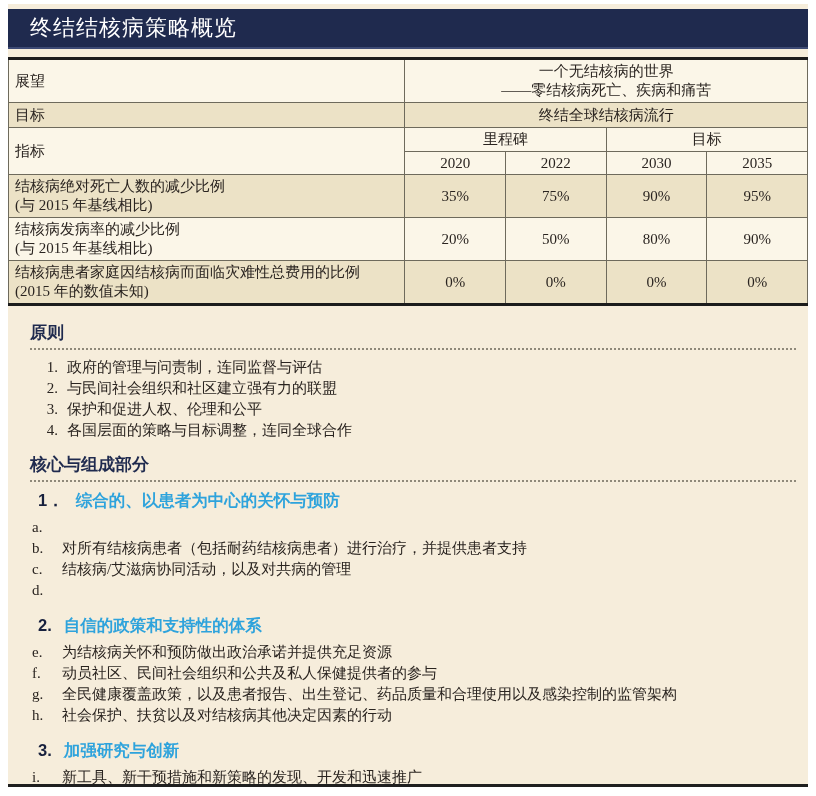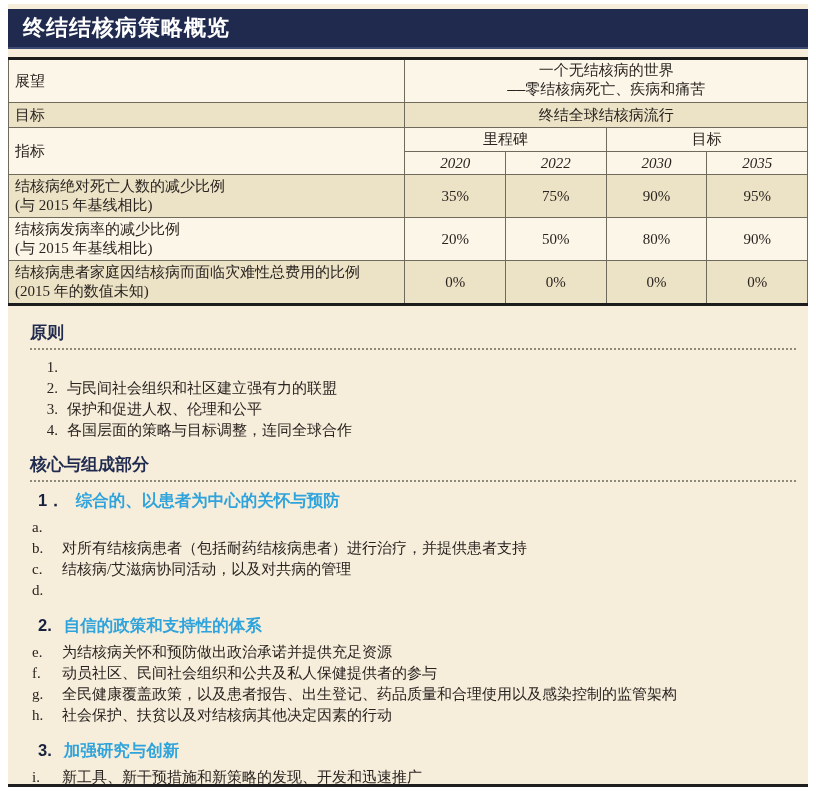--- a/index.html
+++ b/index.html
@@ -23,24 +23,24 @@
   .header-bar {
     margin-top:5px;
     height:40px;
     background:#1f2a4e;
     border-bottom:2px solid #3d4a74;
     display:flex; align-items:center;
   }
   .header-title {
     color:#ffffff;
     font-family:"Liberation Sans", sans-serif;
-    font-weight:bold;
+    font-weight:normal;
     font-size:22px;
     letter-spacing:1px;
-    padding-left:15px;
+    padding-left:22px;
   }
   
   table.strategy {
     width:100%;
     border-collapse:collapse;
     margin-top:8px;
     table-layout:fixed;
   }
   table.strategy { border-top:3px solid #1c1c1c; border-bottom:3px solid #1c1c1c; }
   table.strategy td {
@@ -108,37 +108,37 @@
 
   <table class="strategy">
     <colgroup>
       <col class="col-name">
         <col class="col-year">
         <col class="col-year">
         <col class="col-year">
         <col class="col-year">
     </colgroup>
     <tbody>
-      <tr style="height:41px;font-family:Liberation Mono, monospace;">
+      <tr style="height:41px;">
         <td class="cream lbl">展望</td>
         <td class="cream ctr two-line" colspan="4">
           <div>一个无结核病的世界</div>
           <div>——零结核病死亡、疾病和痛苦</div>
         </td>
       </tr>
       <tr style="height:25px;">
         <td class="tan lbl">目标</td>
         <td class="tan ctr" colspan="4">终结全球结核病流行</td>
       </tr>
       <tr style="height:23px;font-family:Liberation Mono, monospace;">
         <td class="cream lbl" rowspan="2">指标</td>
         <td class="cream ctr" colspan="2">里程碑</td>
         <td class="cream ctr" colspan="2">目标</td>
       </tr>
-      <tr style="height:23px;font-style:italic;">
+      <tr style="height:23px;">
         <td class="cream ctr">2020</td>
         <td class="cream ctr">2022</td>
         <td class="cream ctr">2030</td>
         <td class="cream ctr">2035</td>
       </tr>
       <tr style="height:40px;">
         <td class="tan lbl two-line">
           <div>结核病绝对死亡人数的减少比例</div>
           <div>(与 2015 年基线相比)</div>
         </td>
@@ -169,20 +169,21 @@
       </tr>
     </tbody>
   </table>
 
   <div class="sections">
 
     <div>
       <div class="sec-heading principles-h">原则</div>
       <div class="num-item">
         <span class="num">1.</span>
+        <span>政府的管理与问责制，连同监督与评估</span>
       </div>
       <div class="num-item">
         <span class="num">2.</span>
         <span>与民间社会组织和社区建立强有力的联盟</span>
       </div>
       <div class="num-item">
         <span class="num">3.</span>
         <span>保护和促进人权、伦理和公平</span>
       </div>
       <div class="num-item">

